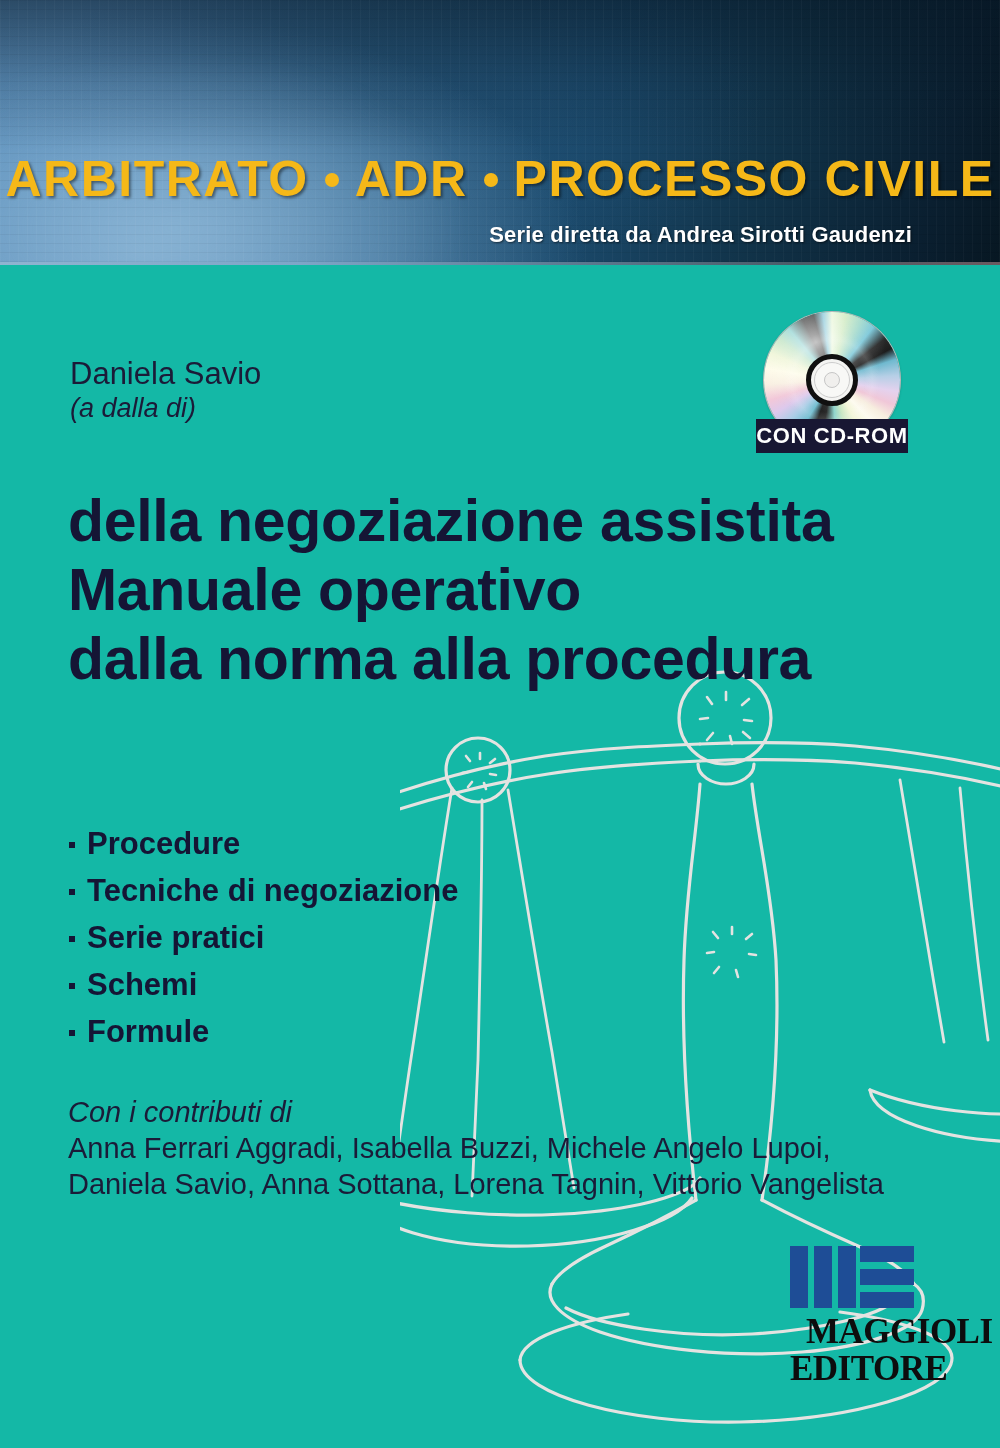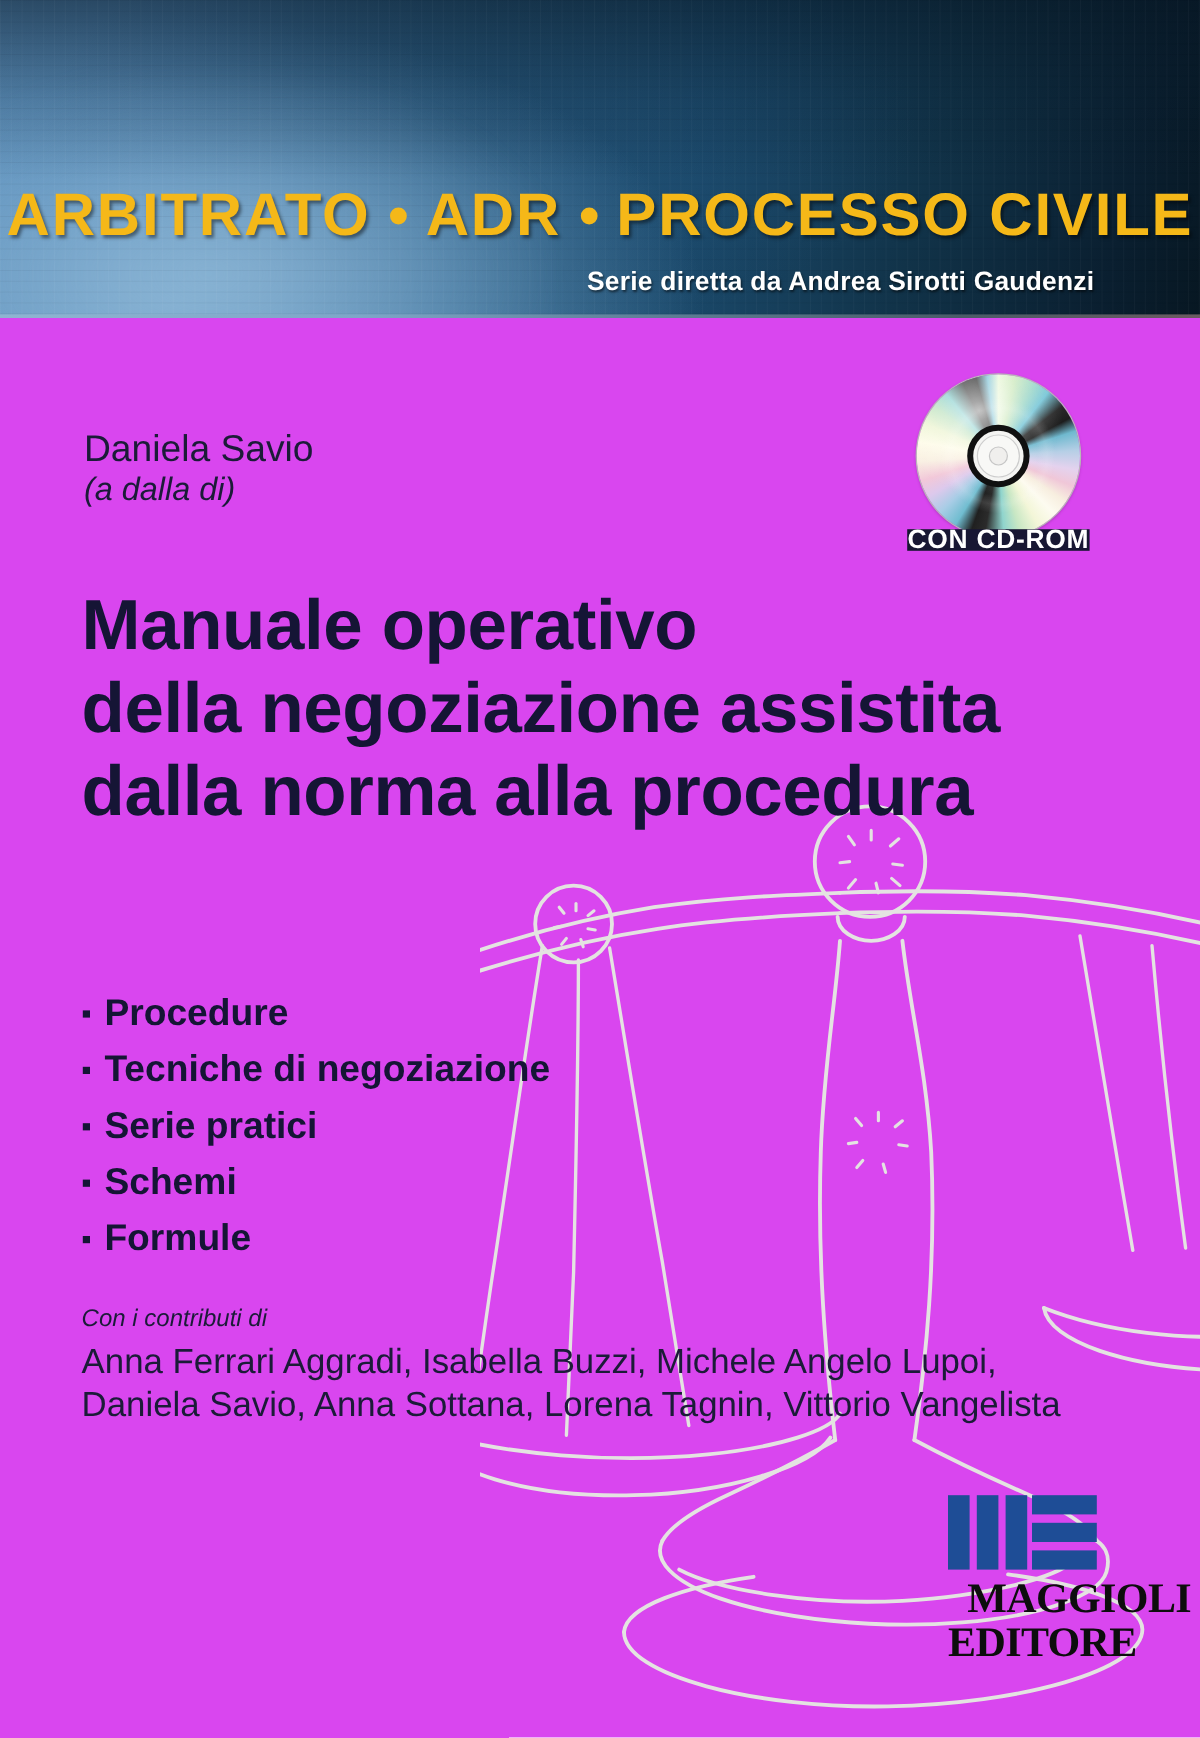--- a/index.html
+++ b/index.html
@@ -5,21 +5,21 @@
   html, body {
     margin: 0;
     padding: 0;
     background: #ffffff;
   }
   #cover {
     position: relative;
     width: 1000px;
     height: 1448px;
     overflow: hidden;
-    background: #d946ef;
+    background: #14b8a6;
     font-family: "Liberation Sans", sans-serif;
     -webkit-font-smoothing: antialiased;
   }
 
   
   #header-band {
     position: absolute;
     left: 0; top: 0;
     width: 1000px;
     height: 265px;
@@ -181,22 +181,22 @@
     position: absolute;
     left: 68px; top: 60px;
     width: 16px; height: 16px;
     border-radius: 50%;
     background: #f0efed;
     border: 1px solid #c6c6c6;
     box-sizing: border-box;
   }
   .cd-label {
     position: absolute;
-    left: 0; top: 129px;
-    width: 152px; height: 18px;
+    left: 0; top: 107px;
+    width: 152px; height: 34px;
     background: #181733;
     color: #ffffff;
     font-family: "Liberation Sans Narrow", "Liberation Sans", sans-serif;
     font-stretch: condensed;
     font-weight: bold;
     font-size: 22px;
     letter-spacing: 0.6px;
     display: flex;
     align-items: center;
     justify-content: center;
@@ -248,24 +248,25 @@
   
   #contributors {
     position: absolute;
     left: 68px; top: 1081px;
     width: 800px;
   }
   .contrib-heading {
     font-family: "Liberation Sans Narrow", "Liberation Sans", sans-serif;
     font-stretch: condensed;
     font-style: italic;
-    font-size: 20px;
+    font-size: 29px;
     line-height: 36px;
     color: #1b1b38;
     white-space: nowrap;
+    margin-top: 13px;
   }
   .contrib-line {
     font-family: "Liberation Sans Narrow", "Liberation Sans", sans-serif;
     font-stretch: condensed;
     font-size: 29px;
     line-height: 36px;
     color: #1b1b38;
     white-space: nowrap;
   }
 
@@ -391,22 +392,22 @@
   <div id="cd-badge">
     <div class="cd-disc"></div>
     <div class="cd-sheen"></div>
     <div class="cd-hub-outer"></div>
     <div class="cd-hub-ring"></div>
     <div class="cd-hub-hole"></div>
     <div class="cd-label">CON CD-ROM</div>
   </div>
 
   <div id="main-title">
+    <div class="title-line">della negoziazione assistita</div>
     <div class="title-line">Manuale operativo</div>
-    <div class="title-line">della negoziazione assistita</div>
     <div class="title-line">dalla norma alla procedura</div>
   </div>
 
   <ul id="feature-list">
     <li><span class="bullet-sq"></span><span>Procedure</span></li>
     <li><span class="bullet-sq"></span><span>Tecniche di negoziazione</span></li>
     <li><span class="bullet-sq"></span><span>Serie pratici</span></li>
     <li><span class="bullet-sq"></span><span>Schemi</span></li>
     <li><span class="bullet-sq"></span><span>Formule</span></li>
   </ul>

